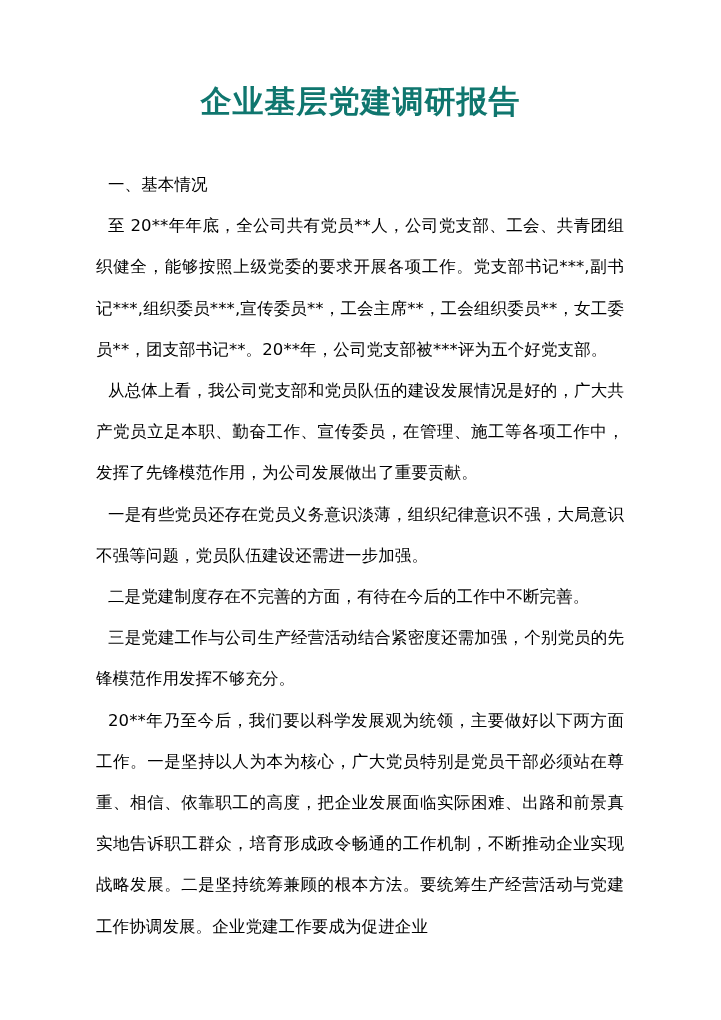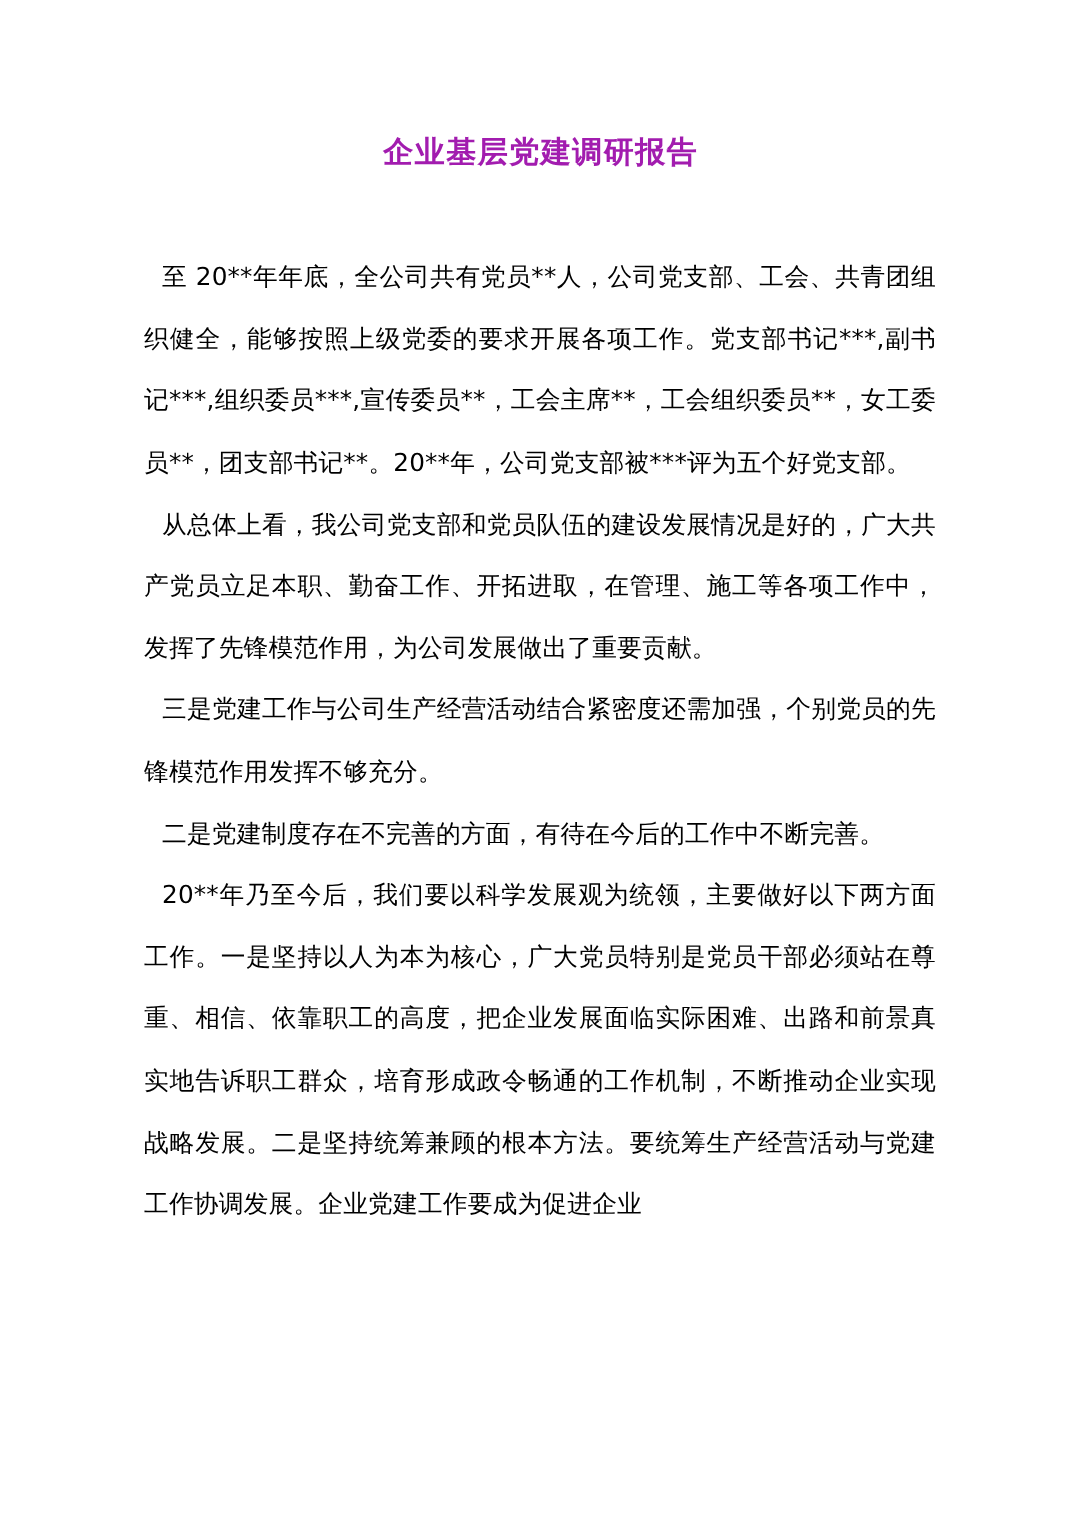--- a/index.html
+++ b/index.html
@@ -23,25 +23,25 @@
     background: #ffffff;
     box-sizing: border-box;
   }
 
   .doc-title {
     position: absolute;
     left: 0;
     top: 84px;
     width: 721px;
     text-align: center;
-    font-size: 20px;
+    font-size: 31px;
     font-weight: bold;
     letter-spacing: 1px;
     line-height: 34px;
-    color: #a21caf;
+    color: #0f766e;
     font-family: "DejaVu Sans", "Liberation Sans", sans-serif;
   }
 
   .body-block {
     position: absolute;
     left: 96px;
     top: 164px;
     width: 528px;
   }
 
@@ -73,29 +73,31 @@
 </style>
 </head>
 <body>
 
 <div class="page">
 
   <div class="doc-title">企业基层党建调研报告</div>
 
   <div class="body-block">
 
+    <p class="para section-head">一、基本情况</p>
 
     <p class="para indent">至 20**年年底，全公司共有党员**人，公司党支部、工会、共青团组织健全，能够按照上级党委的要求开展各项工作。党支部书记***,副书记***,组织委员***,宣传委员**，工会主席**，工会组织委员**，女工委员**，团支部书记**。20**年，公司党支部被***评为五个好党支部。</p>
 
-    <p class="para indent">从总体上看，我公司党支部和党员队伍的建设发展情况是好的，广大共产党员立足本职、勤奋工作、开拓进取，在管理、施工等各项工作中，发挥了先锋模范作用，为公司发展做出了重要贡献。</p>
+    <p class="para indent">从总体上看，我公司党支部和党员队伍的建设发展情况是好的，广大共产党员立足本职、勤奋工作、宣传委员，在管理、施工等各项工作中，发挥了先锋模范作用，为公司发展做出了重要贡献。</p>
 
 
+    <p class="para indent">一是有些党员还存在党员义务意识淡薄，组织纪律意识不强，大局意识不强等问题，党员队伍建设还需进一步加强。</p>
+
+    <p class="para indent">二是党建制度存在不完善的方面，有待在今后的工作中不断完善。</p>
 
     <p class="para indent">三是党建工作与公司生产经营活动结合紧密度还需加强，个别党员的先锋模范作用发挥不够充分。</p>
-
-    <p class="para indent">二是党建制度存在不完善的方面，有待在今后的工作中不断完善。</p>
 
 
     <p class="para tail">20**年乃至今后，我们要以科学发展观为统领，主要做好以下两方面工作。一是坚持以人为本为核心，广大党员特别是党员干部必须站在尊重、相信、依靠职工的高度，把企业发展面临实际困难、出路和前景真实地告诉职工群众，培育形成政令畅通的工作机制，不断推动企业实现战略发展。二是坚持统筹兼顾的根本方法。要统筹生产经营活动与党建工作协调发展。企业党建工作要成为促进企业</p>
 
   </div>
 
 </div>
 
 </body></html>

